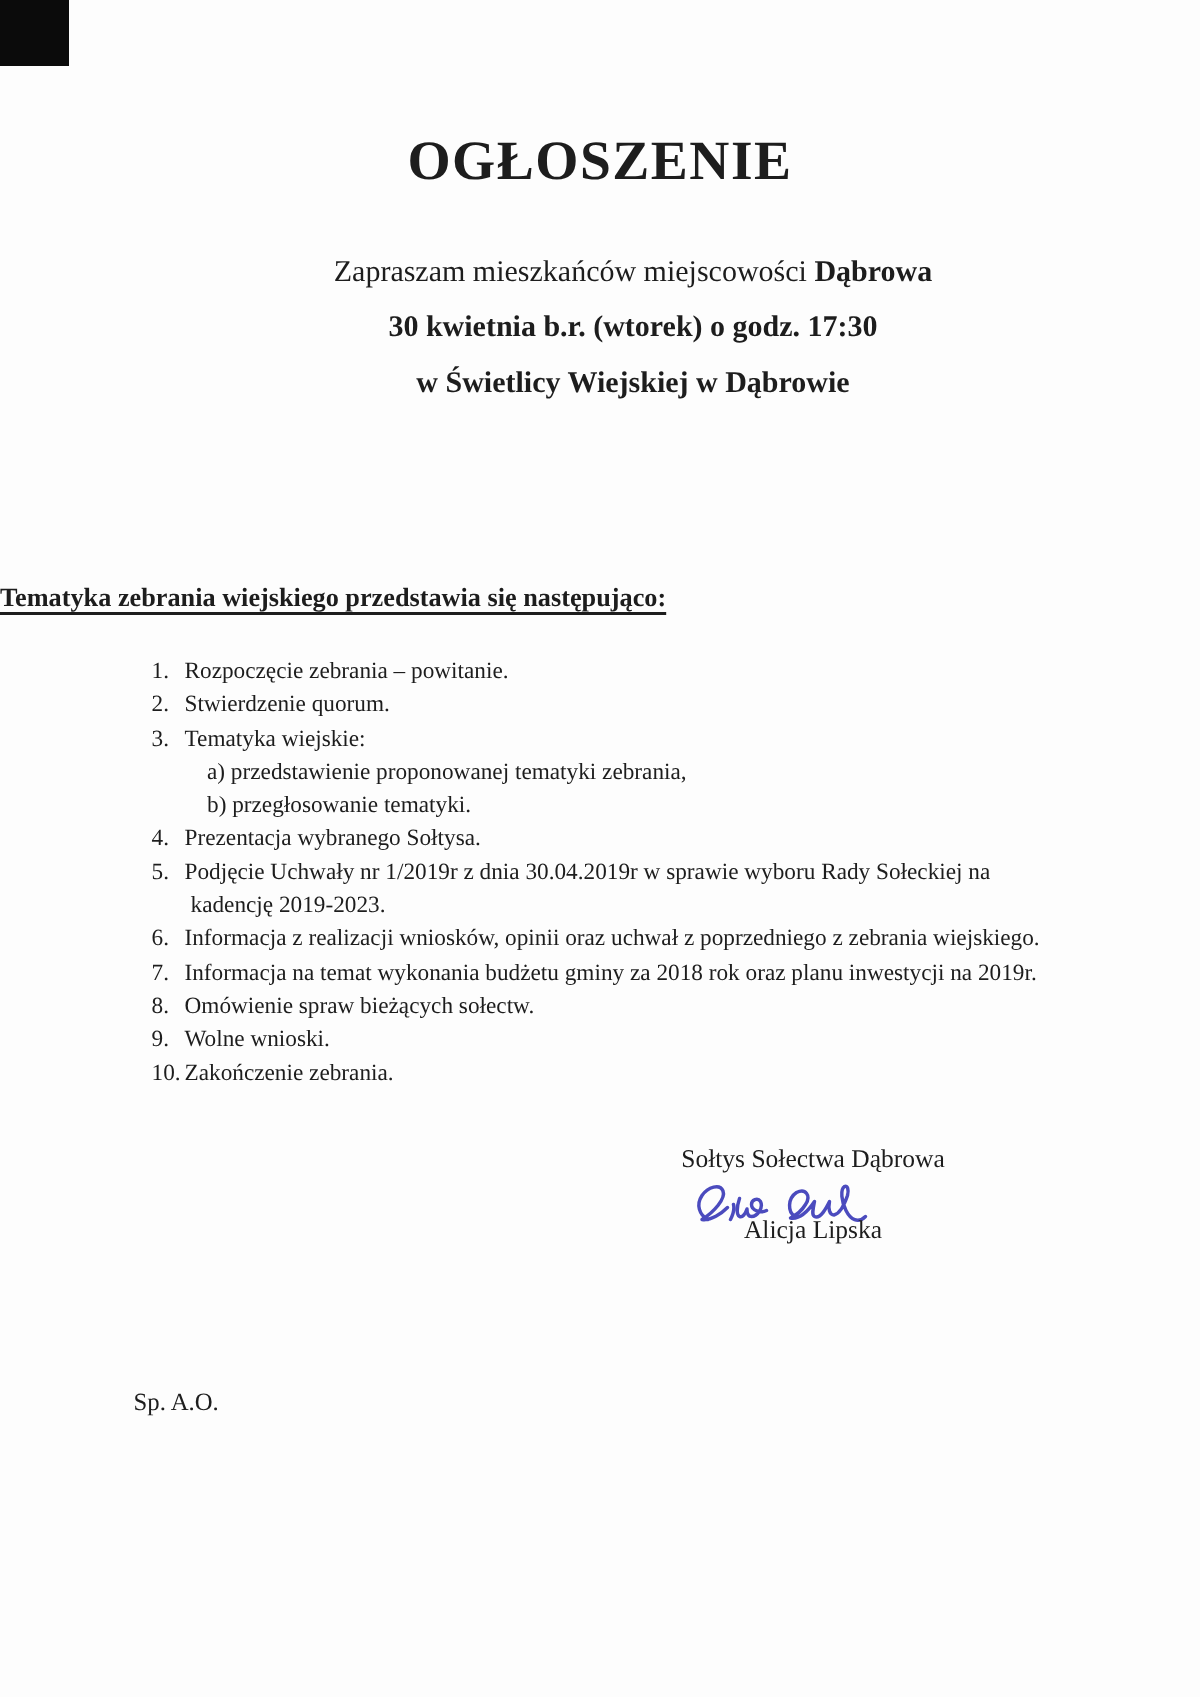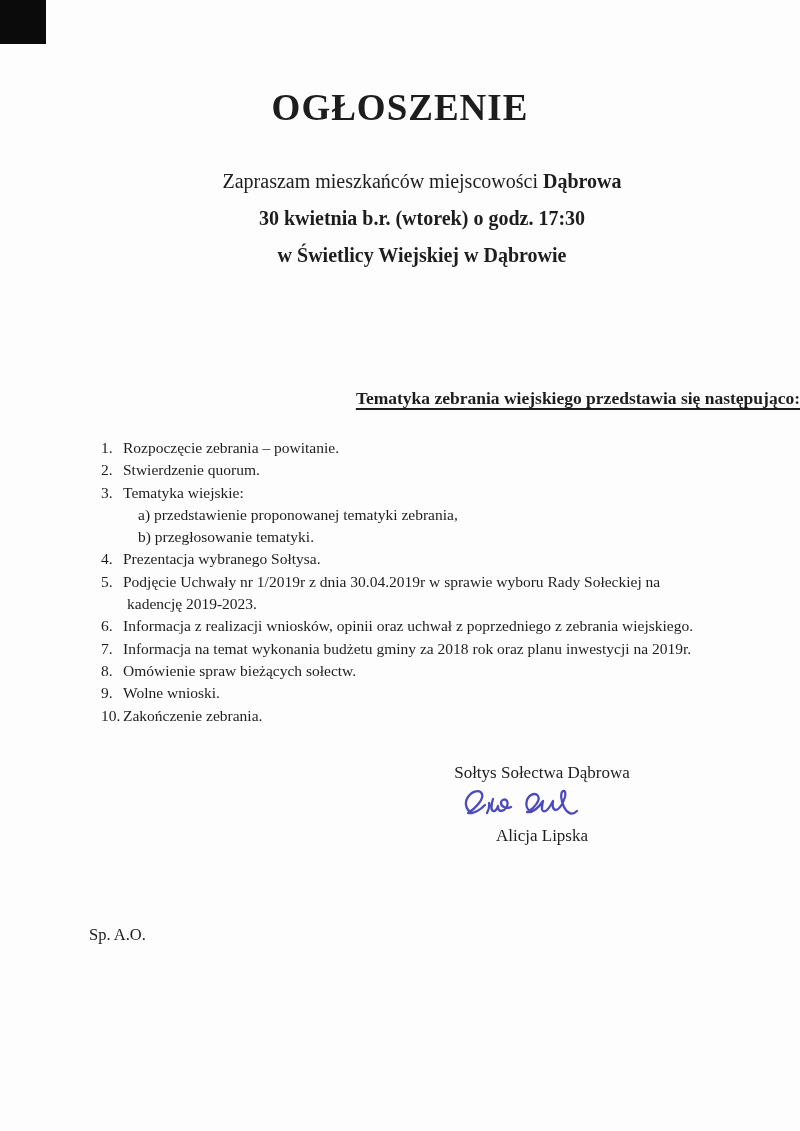--- a/index.html
+++ b/index.html
@@ -38,40 +38,40 @@
     position: absolute; top: 163px; left: 0; width: 100%;
     text-align: center;
     font-size: 20px; line-height: 37px;
   }
   .intro-line { white-space: pre-wrap; padding-left: 44px; }
   .b { font-weight: bold; }
   .u { text-decoration: underline; text-decoration-thickness: 2px; text-underline-offset: 3px; }
 
   .agenda-heading {
     position: absolute; top: 388px; left: 0; width: 100%;
-    text-align: right;
+    text-align: left;
     font-size: 17.5px; font-weight: bold;
     text-decoration: underline; text-decoration-thickness: 2px; text-underline-offset: 4px;
   }
 
   .agenda-list {
     position: absolute; top: 437px; left: 101px; width: 660px;
     font-size: 15.5px; line-height: 22.3px;
   }
   .agenda-line { display: flex; white-space: nowrap; }
   .agenda-line .num { min-width: 22px; flex: 0 0 auto; }
   .agenda-line.sub  { padding-left: 37px; }
   .agenda-line.cont { padding-left: 26px; }
 
   .signature-block {
     position: absolute; top: 763px; left: 428px; width: 228px;
     text-align: center; font-size: 17px; line-height: 19px;
   }
   .signature-role { position: relative; }
-  .signature-name { position: absolute; top: 47px; left: 0; width: 100%; margin-top: 16px; }
+  .signature-name { position: absolute; top: 47px; left: 0; width: 100%; }
   .signature-scribble {
     position: absolute; top: 17px; left: 34px;
     width: 130px; height: 46px;
   }
   .signature-scribble svg { width: 100%; height: 100%; display: block; }
   .signature-scribble path {
     fill: none; stroke: var(--ink);
     stroke-width: 2.3; stroke-linecap: round; stroke-linejoin: round;
   }
 

